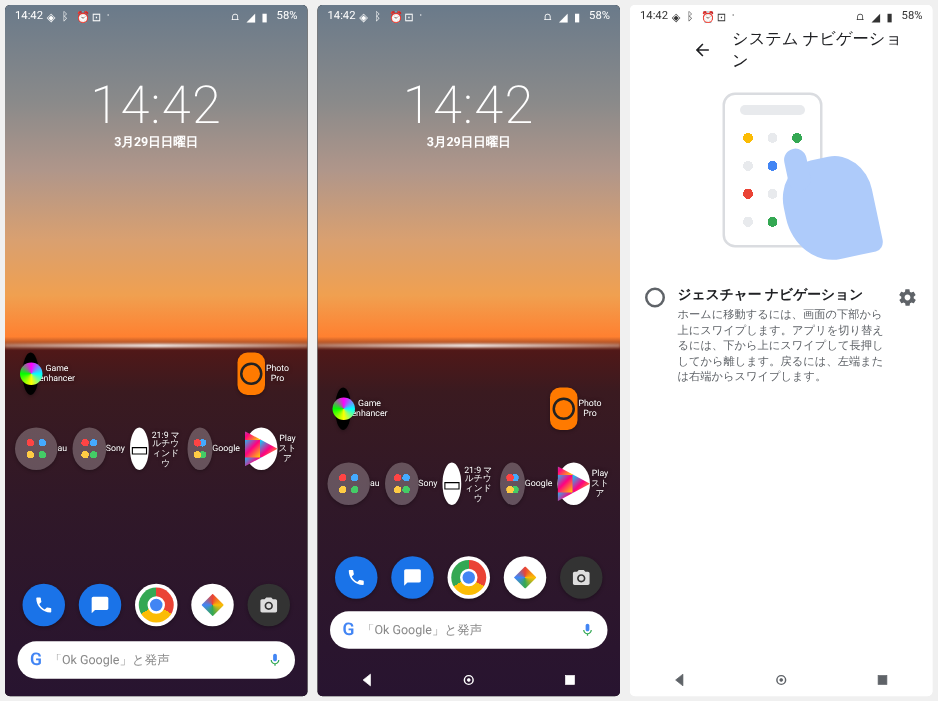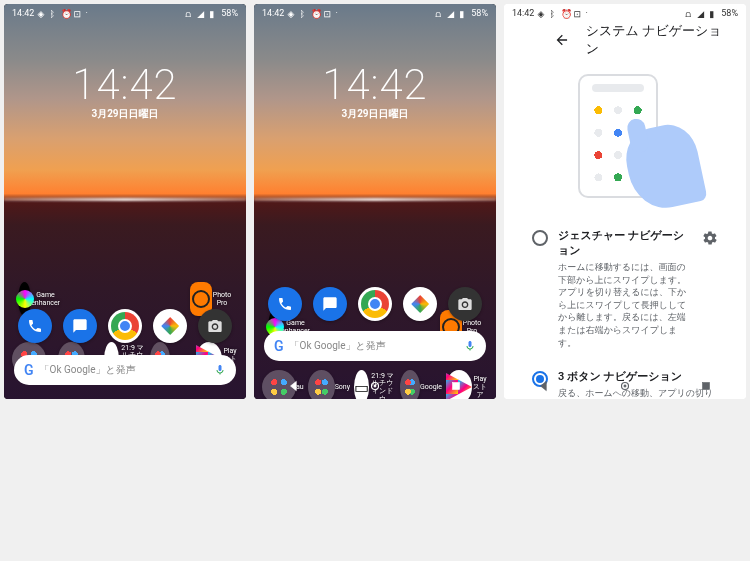--- a/index.html
+++ b/index.html
@@ -1,17 +1,17 @@
 <!DOCTYPE html>
 <html><head>
 <meta charset="utf-8">
 <style>
   * { margin: 0; padding: 0; box-sizing: border-box; font-family: -apple-system, "Segoe UI", Roboto, sans-serif; }
   body { background: #f0f0f0; display: flex; gap: 8px; padding: 4px; width: 750px; }
-  .phone { width: 243px; height: 395px; background: #000; position: relative; overflow: hidden; border-radius: 4px; }
+  .phone { width: 243px; height: 553px; background: #000; position: relative; overflow: hidden; border-radius: 4px; }
   .phone.light { background: #fff; }
 
   
   .statusbar { position: absolute; top: 0; left: 0; right: 0; height: 18px; display: flex; justify-content: space-between; align-items: center; padding: 0 8px; font-size: 9px; z-index: 10; }
   .statusbar .left, .statusbar .right { display: flex; gap: 3px; align-items: center; }
   .statusbar.light { color: #fff; }
   .statusbar.dark { color: #333; }
   .sicon { width: 9px; height: 9px; display: inline-block; }
 
   
@@ -76,21 +76,21 @@
     radial-gradient(circle at 85% 38%, #e8eaed 0 4px, transparent 4px),
     radial-gradient(circle at 15% 64%, #ea4335 0 4px, transparent 4px),
     radial-gradient(circle at 50% 64%, #e8eaed 0 4px, transparent 4px),
     radial-gradient(circle at 85% 64%, #fbbc04 0 4px, transparent 4px),
     radial-gradient(circle at 15% 90%, #e8eaed 0 4px, transparent 4px),
     radial-gradient(circle at 50% 90%, #34a853 0 4px, transparent 4px),
     radial-gradient(circle at 85% 90%, #e8eaed 0 4px, transparent 4px);}
   .illus-hand{position:absolute;right:0;bottom:-4px;width:72px;height:82px;background:#aecbfa;border-radius:40% 40% 10% 50%;transform:rotate(-12deg);}
   .illus-hand::before{content:"";position:absolute;left:8px;top:-12px;width:18px;height:34px;background:#aecbfa;border-radius:9px;}
 
-  .opt { display:flex; align-items:flex-start; padding:10px 28px; gap:10px; }
+  .opt { display:flex; align-items:flex-start; padding:10px 12px; gap:10px; }
   .radio { width:16px; height:16px; border:2px solid #5f6368; border-radius:50%; flex-shrink:0; margin-top:2px; position:relative; }
   .radio.checked { border-color:#1a73e8; }
   .radio.checked::after{content:"";position:absolute;inset:2px;background:#1a73e8;border-radius:50%;}
   .opt-body { flex:1; }
   .opt-title { font-size:11px; font-weight:600; margin-bottom:3px; }
   .opt-desc { font-size:9px; color:#5f6368; line-height:1.4; }
   .gear { width:16px; height:16px; color:#5f6368; flex-shrink:0; margin-top:2px; }
 
   .nav-dark .navbtn svg { stroke:#5f6368; fill:#5f6368; }
   .nav-light .navbtn svg { stroke:#fff; fill:#fff; }
@@ -326,27 +326,20 @@
       <div class="radio"></div>
       <div class="opt-body">
         <div class="opt-title">ジェスチャー ナビゲーション</div>
         <div class="opt-desc">ホームに移動するには、画面の下部から上にスワイプします。アプリを切り替えるには、下から上にスワイプして長押ししてから離します。戻るには、左端または右端からスワイプします。</div>
       </div>
       <svg class="gear" viewBox="0 0 24 24" fill="#5f6368">
           <path d="M19.4 13c0-.3.1-.7.1-1s0-.7-.1-1l2.1-1.6c.2-.1.2-.4.1-.6l-2-3.5c-.1-.2-.4-.3-.6-.2l-2.5 1c-.5-.4-1.1-.7-1.7-1l-.4-2.6c0-.2-.2-.4-.5-.4h-4c-.2 0-.4.2-.5.4l-.4 2.6c-.6.3-1.2.6-1.7 1l-2.5-1c-.2-.1-.5 0-.6.2l-2 3.5c-.1.2-.1.5.1.6L4.6 11c0 .3-.1.7-.1 1s0 .7.1 1l-2.1 1.6c-.2.1-.2.4-.1.6l2 3.5c.1.2.4.3.6.2l2.5-1c.5.4 1.1.7 1.7 1l.4 2.6c0 .2.2.4.5.4h4c.2 0 .4-.2.5-.4l.4-2.6c.6-.3 1.2-.6 1.7-1l2.5 1c.2.1.5 0 .6-.2l2-3.5c.1-.2.1-.5-.1-.6L19.4 13zM12 15.5c-1.9 0-3.5-1.6-3.5-3.5s1.6-3.5 3.5-3.5 3.5 1.6 3.5 3.5-1.6 3.5-3.5 3.5z"></path>
         </svg>
     </div>
 
-    <div class="opt">
-      <div class="radio checked"></div>
-      <div class="opt-body">
-        <div class="opt-title">3 ボタン ナビゲーション</div>
-        <div class="opt-desc">戻る、ホームへの移動、アプリの切り替えを画面下部のボタンで行います。</div>
-      </div>
-    </div>
 
     <div class="navbar nav-dark">
       <div class="navbtn"><svg viewBox="0 0 24 24">
             <path d="M16 4l-10 8 10 8z"></path>
           </svg></div>
       <div class="navbtn"><svg viewBox="0 0 24 24">
             <circle cx="12" cy="12" r="6" fill="none" stroke-width="2"></circle>
             <circle cx="12" cy="12" r="2"></circle>
           </svg></div>
       <div class="navbtn"><svg viewBox="0 0 24 24">

